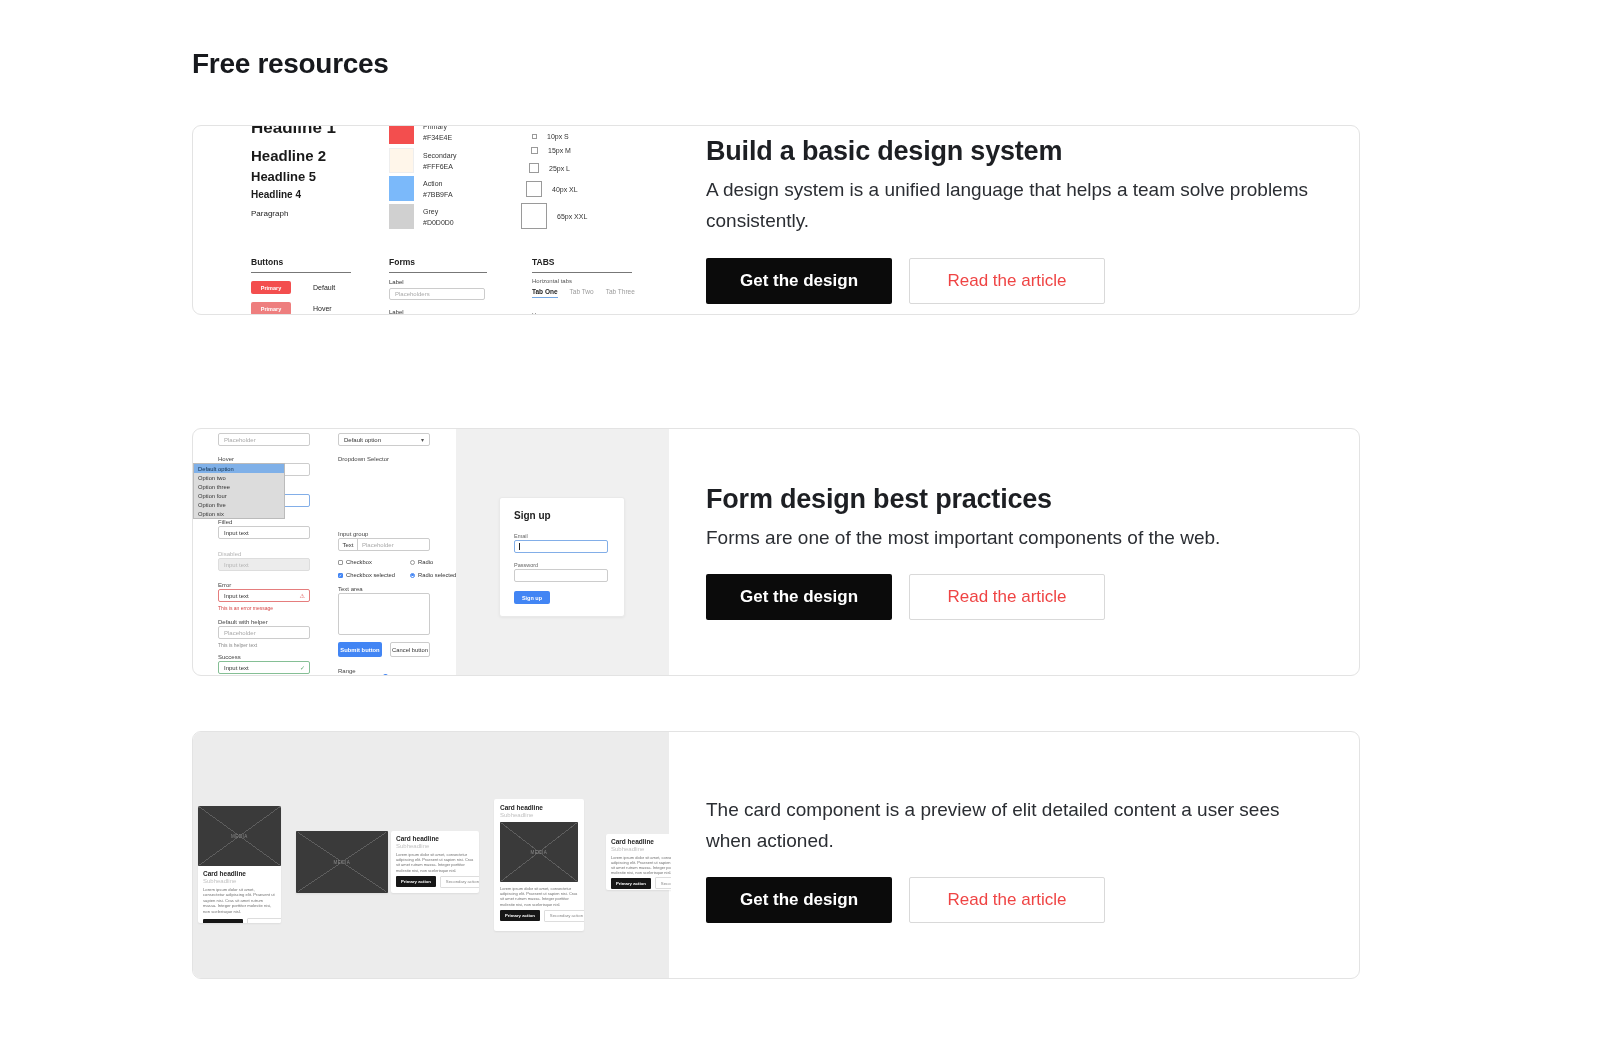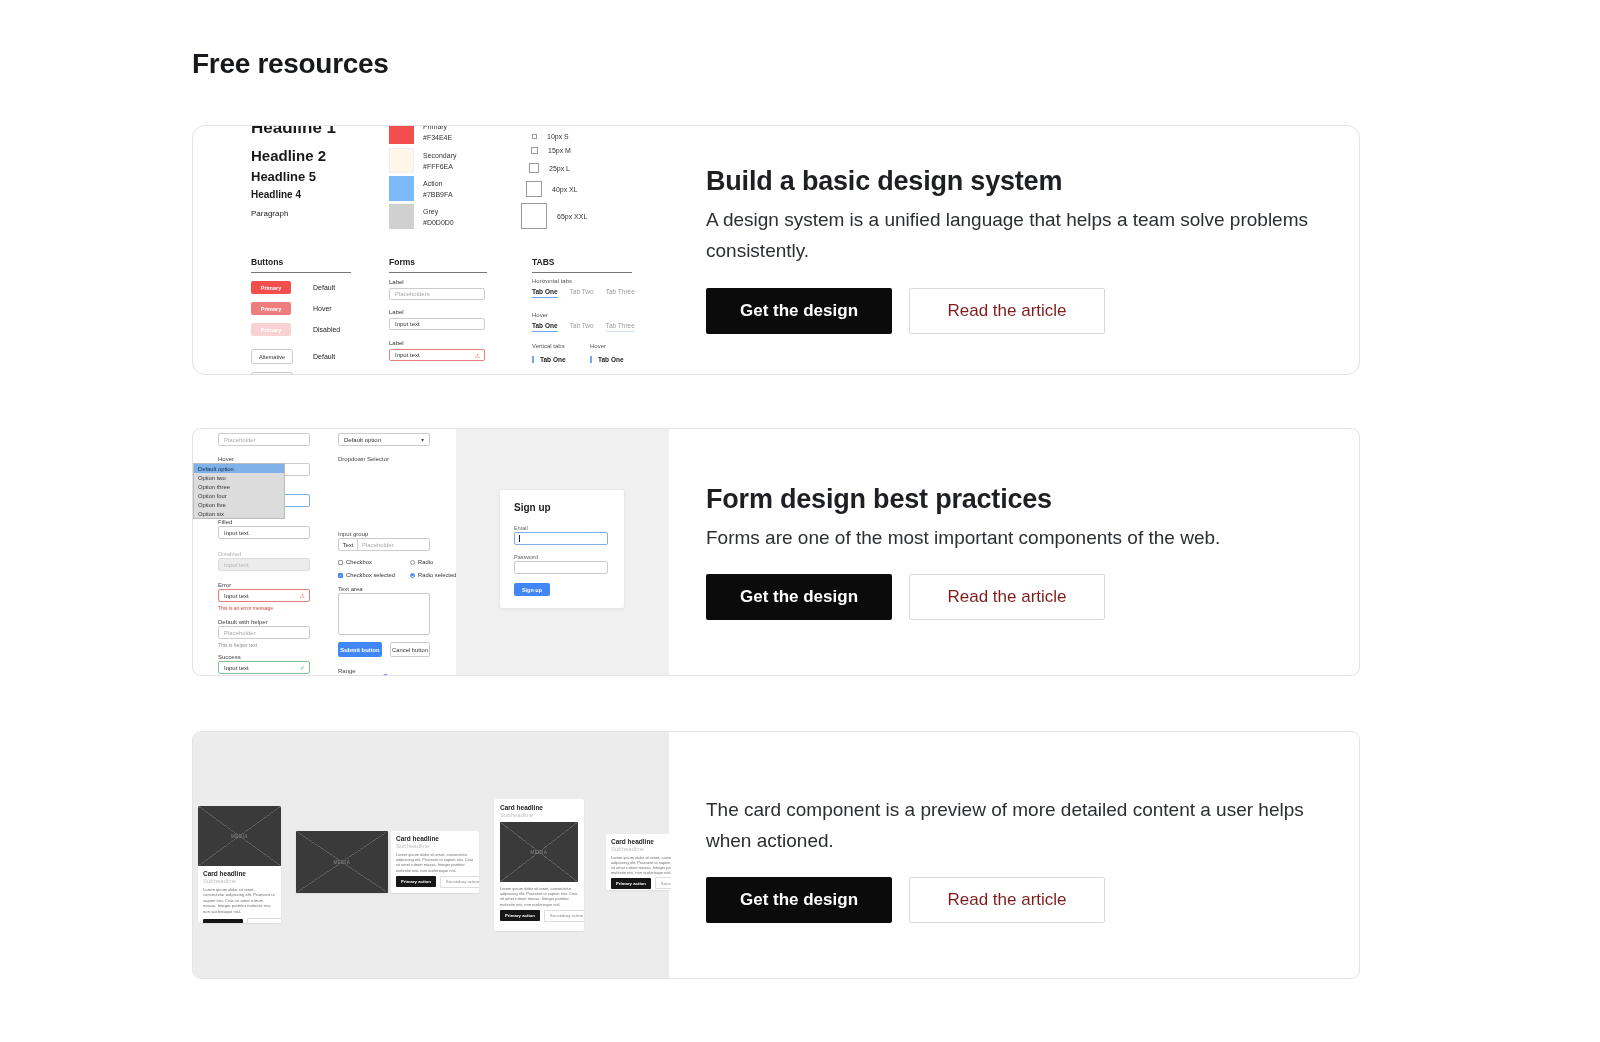--- a/index.html
+++ b/index.html
@@ -1,29 +1,29 @@
 <!DOCTYPE html>
 <html><head>
 <meta charset="utf-8">
 <style>
   html,body{margin:0;padding:0;background:#fff;font-family:"Liberation Sans",sans-serif;}
   body{width:1600px;height:1042px;position:relative;overflow:hidden;}
   .heading{position:absolute;left:192px;top:48px;font-size:28px;font-weight:700;color:#17191d;letter-spacing:-0.3px;}
   .card{position:absolute;left:192px;width:1168px;background:#fff;border:1px solid #e3e3e3;border-radius:9px;box-sizing:border-box;overflow:hidden;}
-  #card1{top:125px;height:250px;border-radius:13px;}
+  #card1{top:125px;height:190px;}
   #card2{top:428px;height:248px;}
   #card3{top:731px;height:248px;}
   .preview{position:absolute;left:0;top:0;width:478px;height:100%;overflow:hidden;cursor:pointer;}
   .content{position:absolute;left:513px;top:0;height:100%;width:620px;display:flex;flex-direction:column;justify-content:center;}
   .title{font-size:27px;font-weight:700;color:#1d1f23;letter-spacing:-0.2px;}
   .desc{margin-top:8px;font-size:19px;line-height:1.62;color:#2b2e33;width:615px;}
   .btn-row{display:flex;gap:17px;margin-top:21px;}
   .btn{height:46px;border-radius:2px;font-family:"Liberation Sans",sans-serif;font-size:17px;cursor:pointer;}
   .btn-dark{width:186px;background:#0b0b0b;color:#fff;font-weight:700;border:none;}
-  .btn-light{width:196px;background:#fff;color:#7f1d1d;border:1px solid #d9d9d9;font-weight:400;}
+  .btn-light{width:196px;background:#fff;color:#ef4444;border:1px solid #d9d9d9;font-weight:400;}
 
   
   .abs{position:absolute;}
   .ds-type{left:58px;top:0;width:130px;}
   .ds-h{position:absolute;font-weight:600;color:#1a1a1a;white-space:nowrap;}
   .ds-h1{top:-8px;font-size:17px;}
   .ds-h2{top:21px;font-size:15px;}
   .ds-h3{top:43px;font-size:13px;}
   .ds-h4{top:63px;font-size:10px;text-align:center;}
   .ds-p{top:83px;font-size:8px;font-weight:400;color:#222;}
@@ -77,21 +77,21 @@
   .rd{width:5px;height:5px;border:1px solid #999;border-radius:50%;margin-right:3px;background:#fff;box-sizing:border-box;}
   .rd.on{border-color:#4285f4;display:flex;align-items:center;justify-content:center;}
   .rd.on i{width:2.5px;height:2.5px;border-radius:50%;background:#4285f4;}
   .fk-textarea{position:absolute;width:92px;height:42px;border:1px solid #ccc;border-radius:2px;background:#fff;box-sizing:border-box;}
   .fk-btn{position:absolute;height:15px;border-radius:2px;font-size:5.8px;display:flex;align-items:center;justify-content:center;box-sizing:border-box;white-space:nowrap;}
   .fk-submit{width:44px;background:#4285f4;color:#fff;font-weight:700;}
   .fk-cancel{width:40px;background:#fff;border:1px solid #ccc;color:#333;}
   .fk-slider{position:absolute;width:92px;height:5px;}
   .fk-thumb{position:absolute;top:0;left:45px;width:5px;height:5px;border-radius:50%;background:#4285f4;}
   .fk-grey{position:absolute;left:263px;top:0;width:213px;height:100%;background:#f0f0f0;}
-  .su-card{position:absolute;left:43px;top:60px;width:124px;height:118px;background:#fff;border:1px solid #e9e9e9;border-radius:3px;box-shadow:0 1px 3px rgba(0,0,0,0.05);}
+  .su-card{position:absolute;left:43px;top:68px;width:124px;height:118px;background:#fff;border:1px solid #e9e9e9;border-radius:3px;box-shadow:0 1px 3px rgba(0,0,0,0.05);}
   .su-title{position:absolute;left:14px;top:12px;font-size:10px;font-weight:700;color:#222;}
   .su-label{position:absolute;left:14px;font-size:5.5px;color:#666;}
   .su-input{position:absolute;left:14px;width:94px;height:13px;border:1px solid #ccc;border-radius:2px;background:#fff;box-sizing:border-box;display:flex;align-items:center;padding-left:4px;}
   .su-btn{position:absolute;left:14px;width:36px;height:13px;background:#4285f4;border-radius:2px;color:#fff;font-size:5.5px;font-weight:700;display:flex;align-items:center;justify-content:center;}
 
   
   .ck-bg{position:absolute;left:0;top:0;width:476px;height:100%;background:#ececec;}
   .mini{position:absolute;background:#fff;border-radius:2px;box-shadow:0 1px 2px rgba(0,0,0,0.07);overflow:hidden;box-sizing:border-box;}
   .media{background-color:#3a3a3a;background-image:
     linear-gradient(to top right,transparent calc(50% - 0.4px),#5e5e5e calc(50% - 0.4px),#5e5e5e calc(50% + 0.4px),transparent calc(50% + 0.4px)),
@@ -394,19 +394,19 @@
         <div class="mini-sub">Subheadline</div>
         <div class="mini-lorem" style="font-size:4px;line-height:1.25">Lorem ipsum dolor sit amet, consectetur adipiscing elit. Praesent ut sapien nisi. Cras sit amet rutrum massa. Integer porttitor molestie nisi, non scelerisque nisl.</div>
         <div class="mini-btns" style="margin-top:2px">
           <span class="mini-btn-p">Primary action</span>
           <span class="mini-btn-s">Secondary action</span>
         </div>
       </div>
     </div>
   </div>
   <div class="content">
-    <div class="desc">The card component is a preview of more detailed content a user helps when actioned.</div>
+    <div class="desc">The card component is a preview of elit detailed content a user sees when actioned.</div>
     <div class="btn-row">
       <button class="btn btn-dark">Get the design</button>
       <button class="btn btn-light">Read the article</button>
     </div>
   </div>
 </div>
 
 </body></html>

